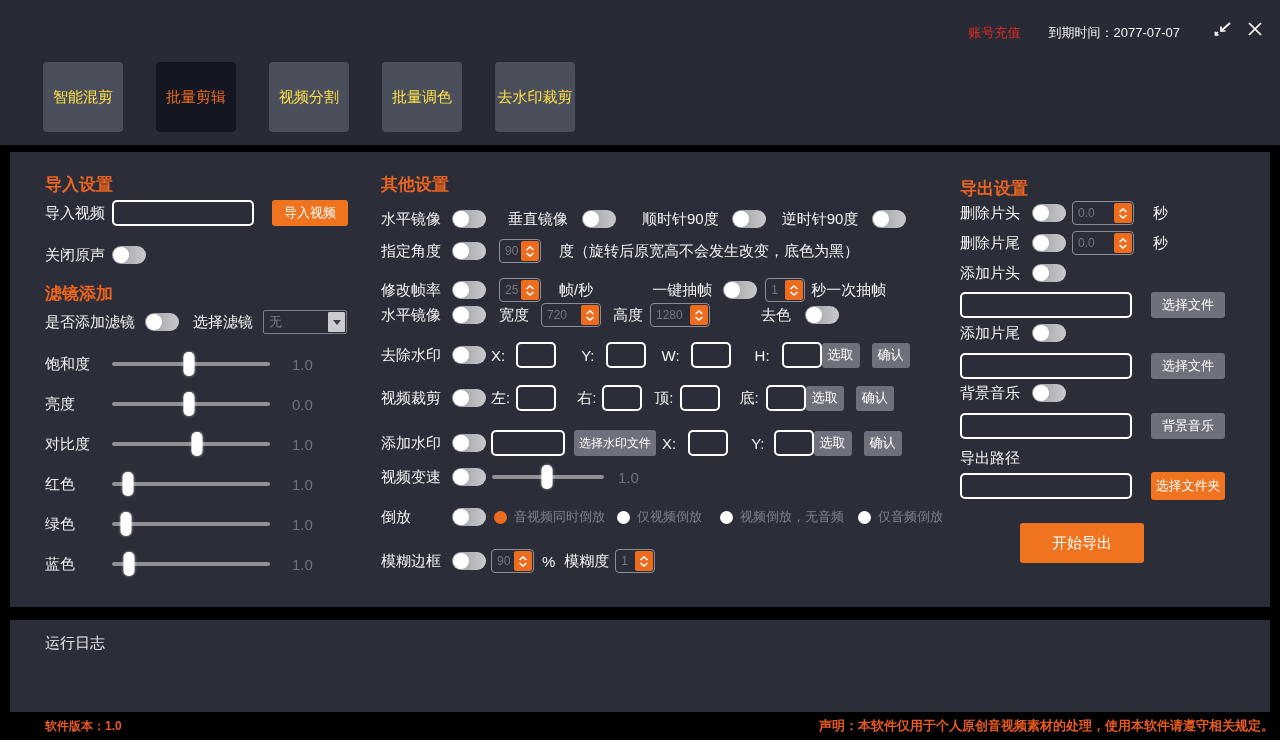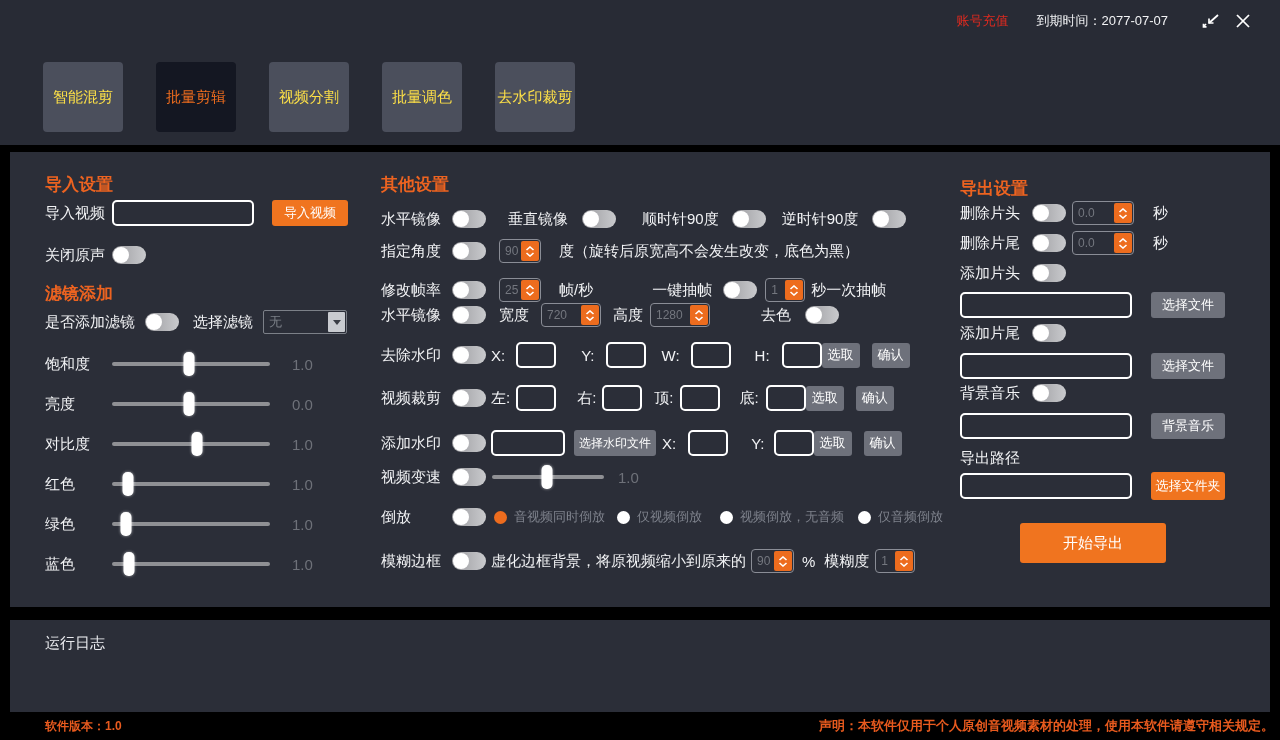--- a/index.html
+++ b/index.html
@@ -4,21 +4,21 @@
 <style>
   html,body{margin:0;padding:0;width:1280px;height:740px;overflow:hidden;background:#000;
     font-family:"Liberation Sans","DejaVu Sans",sans-serif;-webkit-font-smoothing:antialiased;}
   .abs{position:absolute;}
   
   .header{position:absolute;left:0;top:0;width:1280px;height:145px;background:#282b35;}
   .logo-wrap{position:absolute;left:16px;top:6px;display:flex;align-items:flex-start;}
   .logo-txt{margin-left:8px;color:#e8641c;font-family:"DejaVu Serif","Liberation Serif",serif;}
   .logo-cn{font-size:23px;font-weight:bold;letter-spacing:3px;line-height:26px;margin-top:6px;}
   .logo-en{font-size:13px;letter-spacing:2px;text-align:center;line-height:15px;}
-  .tb-right{position:absolute;right:24px;top:0;height:42px;display:flex;align-items:center;}
+  .tb-right{position:absolute;right:12px;top:0;height:42px;display:flex;align-items:flex-end;}
   .recharge{color:#e02a1f;font-size:13px;margin-right:28px;cursor:pointer;}
   .expiry{color:#f2f3f5;font-size:13px;margin-right:24px;}
   .winbtn{width:26px;height:26px;display:flex;align-items:center;justify-content:center;margin-left:6px;cursor:pointer;}
   
   .tabs{position:absolute;left:43px;top:62px;display:flex;gap:33px;}
   .tab{width:80px;height:70px;background:#4b4f5c;border-radius:4px;color:#fde047;font-size:15px;
     display:flex;align-items:center;justify-content:center;cursor:pointer;}
   .tab.active{background:#141722;color:#ed6c1e;}
   
   .main-panel{position:absolute;left:10px;top:152px;width:1260px;height:455px;background:#2b2e38;}
@@ -365,21 +365,20 @@
       <span class="glbl" style="font-size:13px;margin-left:7px;">视频倒放，无音频</span>
       <span class="radio" style="margin-left:14px;"></span>
       <span class="glbl" style="font-size:13px;margin-left:7px;">仅音频倒放</span>
     </div>
 
     <div class="row" style="top:396px;">
       <span class="lbl m-lbl">模糊边框</span>
       <span class="toggle">
           <span class="knob"></span>
         </span>
-      <span class="lbl" style="margin-left:5px;">虚化边框背景，将原视频缩小到原来的</span>
       <span class="spin" style="width:43px;margin-left:5px;">
         <span class="sv">90</span>
         <span class="sb">
             <svg width="10" height="11" viewBox="0 0 10 11" fill="none" stroke="#fff" stroke-width="1.6">
               <path d="M1.5 4 L5 1 L8.5 4"></path>
               <path d="M1.5 7 L5 10 L8.5 7"></path>
             </svg>
           </span>
       </span>
       <span class="lbl" style="margin-left:8px;">%</span>
@@ -469,21 +468,21 @@
     </div>
 
     <div class="row" style="top:293px;">
       <span class="lbl">导出路径</span>
     </div>
     <div class="row" style="top:321px;width:265px;">
       <input class="inp" style="width: 160px;">
       <button class="btn-o" style="width:74px;height:28px;margin-left:auto;">选择文件夹</button>
     </div>
 
-    <button class="btn-o abs" style="left:60px;top:371px;width:146px;height:40px;font-size:15px;">开始导出</button>
+    <button class="btn-o abs" style="left:60px;top:371px;width:124px;height:40px;font-size:15px;">开始导出</button>
   </div>
 </div>
 
 <div class="log-panel">
   <div class="log-title">运行日志</div>
 </div>
 
 <div class="footer-l">软件版本：1.0</div>
 <div class="footer-r">声明：本软件仅用于个人原创音视频素材的处理，使用本软件请遵守相关规定。</div>
 

